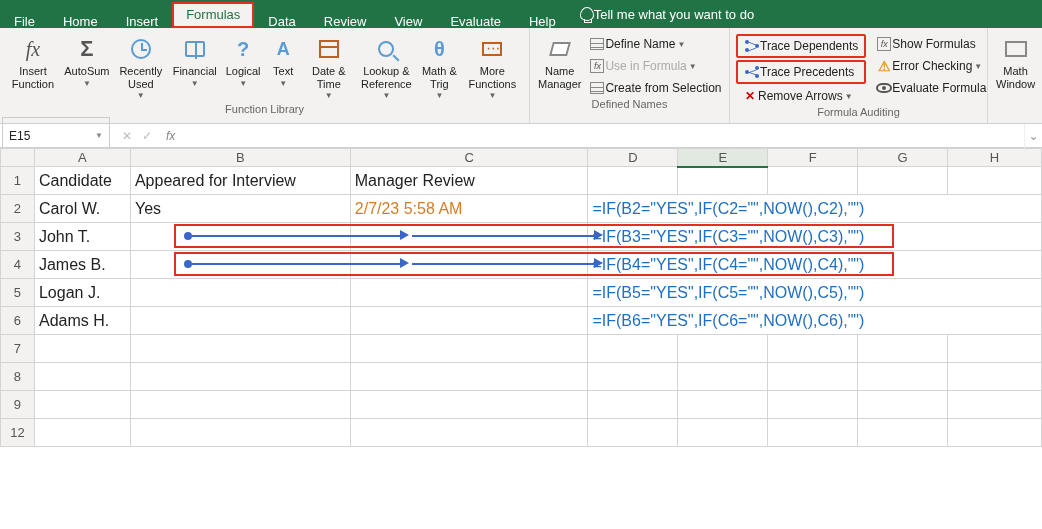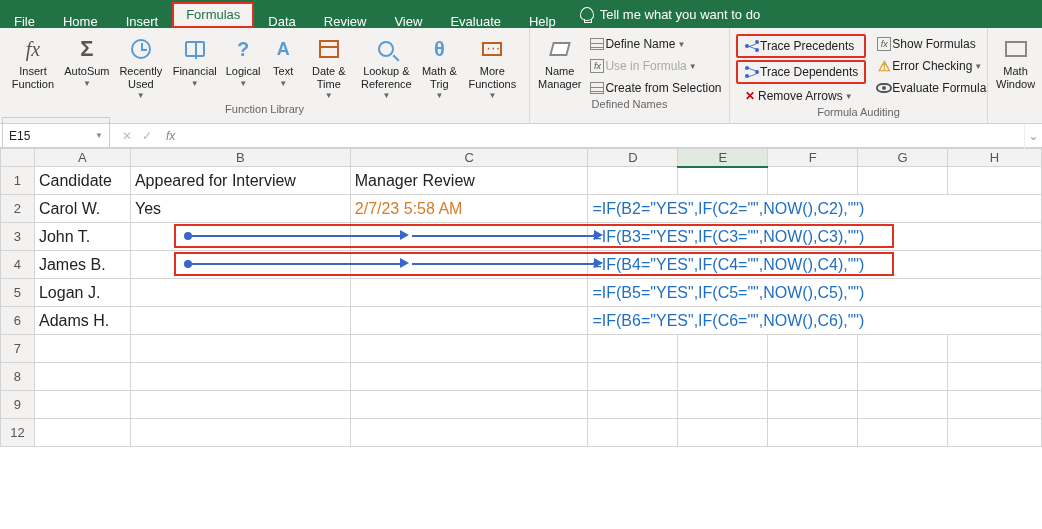--- a/index.html
+++ b/index.html
@@ -35,21 +35,20 @@
     border: 2px solid #e03020;
     padding: 0 12px;
     height: 26px;
     line-height: 22px;
     margin-top: 1px;
   }
   .tabbar .tell {
     display: flex;
     align-items: center;
     padding-left: 10px;
-    gap: 6px;
     color: #fff;
     font-size: 13px;
   }
   .bulb {
     width: 14px; height: 14px;
     border: 1.5px solid #fff;
     border-radius: 50% 50% 50% 50% / 60% 60% 40% 40%;
     position: relative;
   }
   .bulb::after {
@@ -356,40 +355,40 @@
     </div>
     <div class="group-label">Defined Names</div>
   </div>
 
   <div class="group" style="width:258px;">
     <div class="group-body">
       <div class="col-stack">
         <div class="smallbtn redbox">
           <span class="si">
               <span class="trace-ico">
+            <span class="d" style="top:0;left:0"></span>
+                <span class="d" style="top:8px;left:0"></span>
+                <span class="d" style="top:4px;left:10px"></span>
+            <span class="l" style="top:3px;left:3px;width:8px;transform:rotate(20deg)"></span>
+            <span class="l" style="top:9px;left:3px;width:8px;transform:rotate(-20deg)"></span>
+          </span>
+            </span>
+          <span>Trace Dependents</span>
+        </div>
+        <div class="smallbtn redbox">
+          <span class="si">
+              <span class="trace-ico">
             <span class="d" style="top:4px;left:0"></span>
                 <span class="d" style="top:0;left:10px"></span>
                 <span class="d" style="top:8px;left:10px"></span>
             <span class="l" style="top:5px;left:3px;width:8px;transform:rotate(-20deg)"></span>
             <span class="l" style="top:7px;left:3px;width:8px;transform:rotate(20deg)"></span>
           </span>
             </span>
           <span>Trace Precedents</span>
-        </div>
-        <div class="smallbtn redbox">
-          <span class="si">
-              <span class="trace-ico">
-            <span class="d" style="top:0;left:0"></span>
-                <span class="d" style="top:8px;left:0"></span>
-                <span class="d" style="top:4px;left:10px"></span>
-            <span class="l" style="top:3px;left:3px;width:8px;transform:rotate(20deg)"></span>
-            <span class="l" style="top:9px;left:3px;width:8px;transform:rotate(-20deg)"></span>
-          </span>
-            </span>
-          <span>Trace Dependents</span>
         </div>
         <div class="smallbtn">
           <span class="si">
               <span style="color:#c00;font-weight:bold">✕</span>
             </span>
           <span>Remove Arrows</span>
           <span class="drop">▼</span>
         </div>
       </div>
       <div class="col-stack" style="margin-left:4px;">

